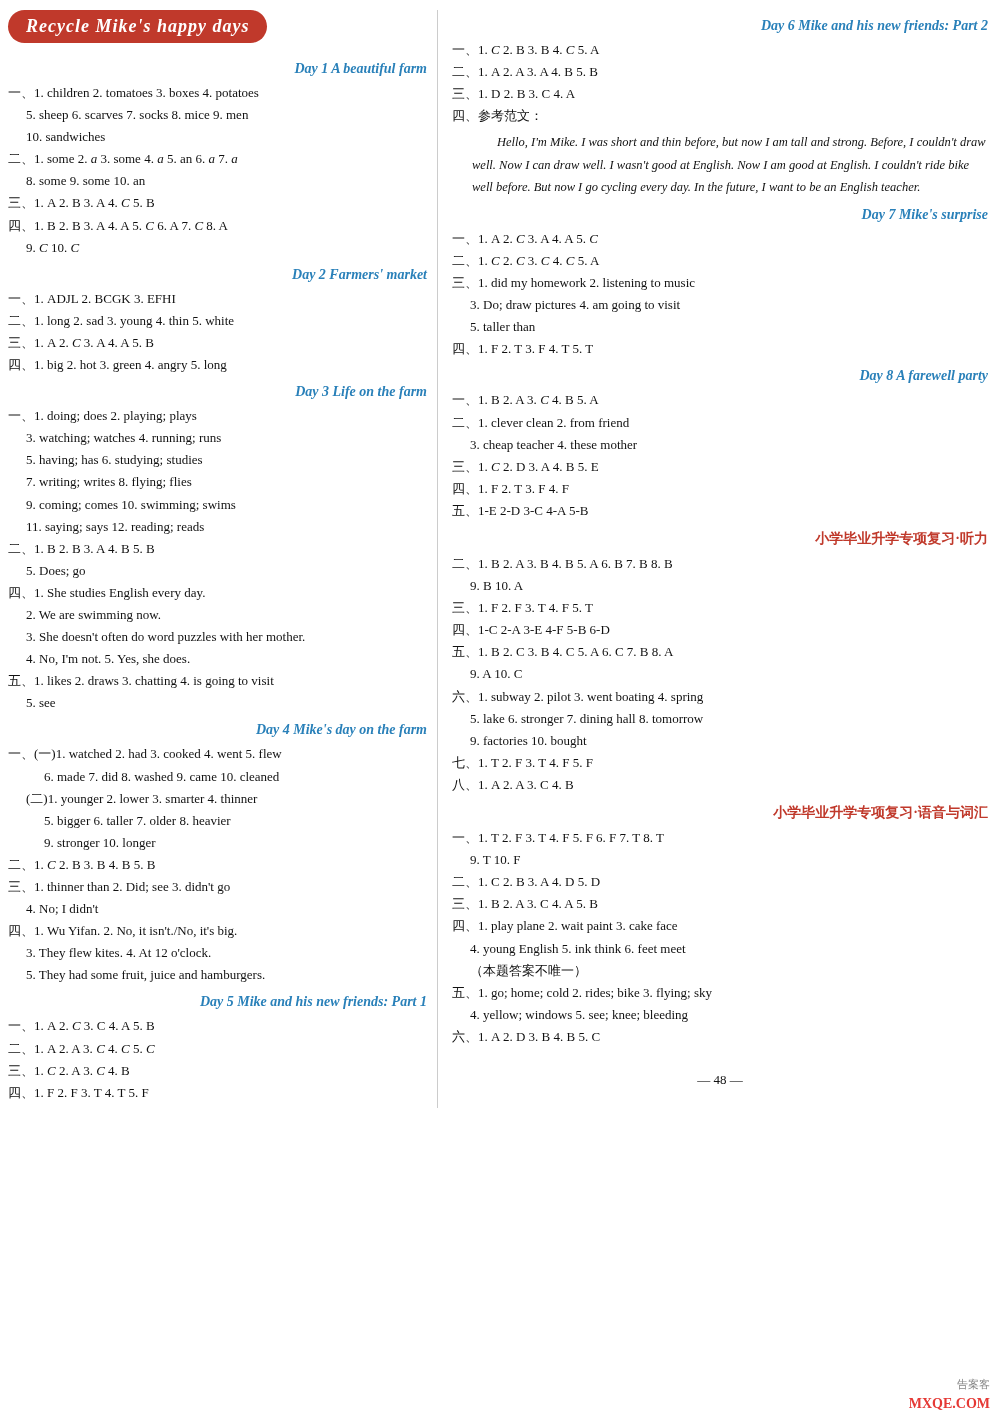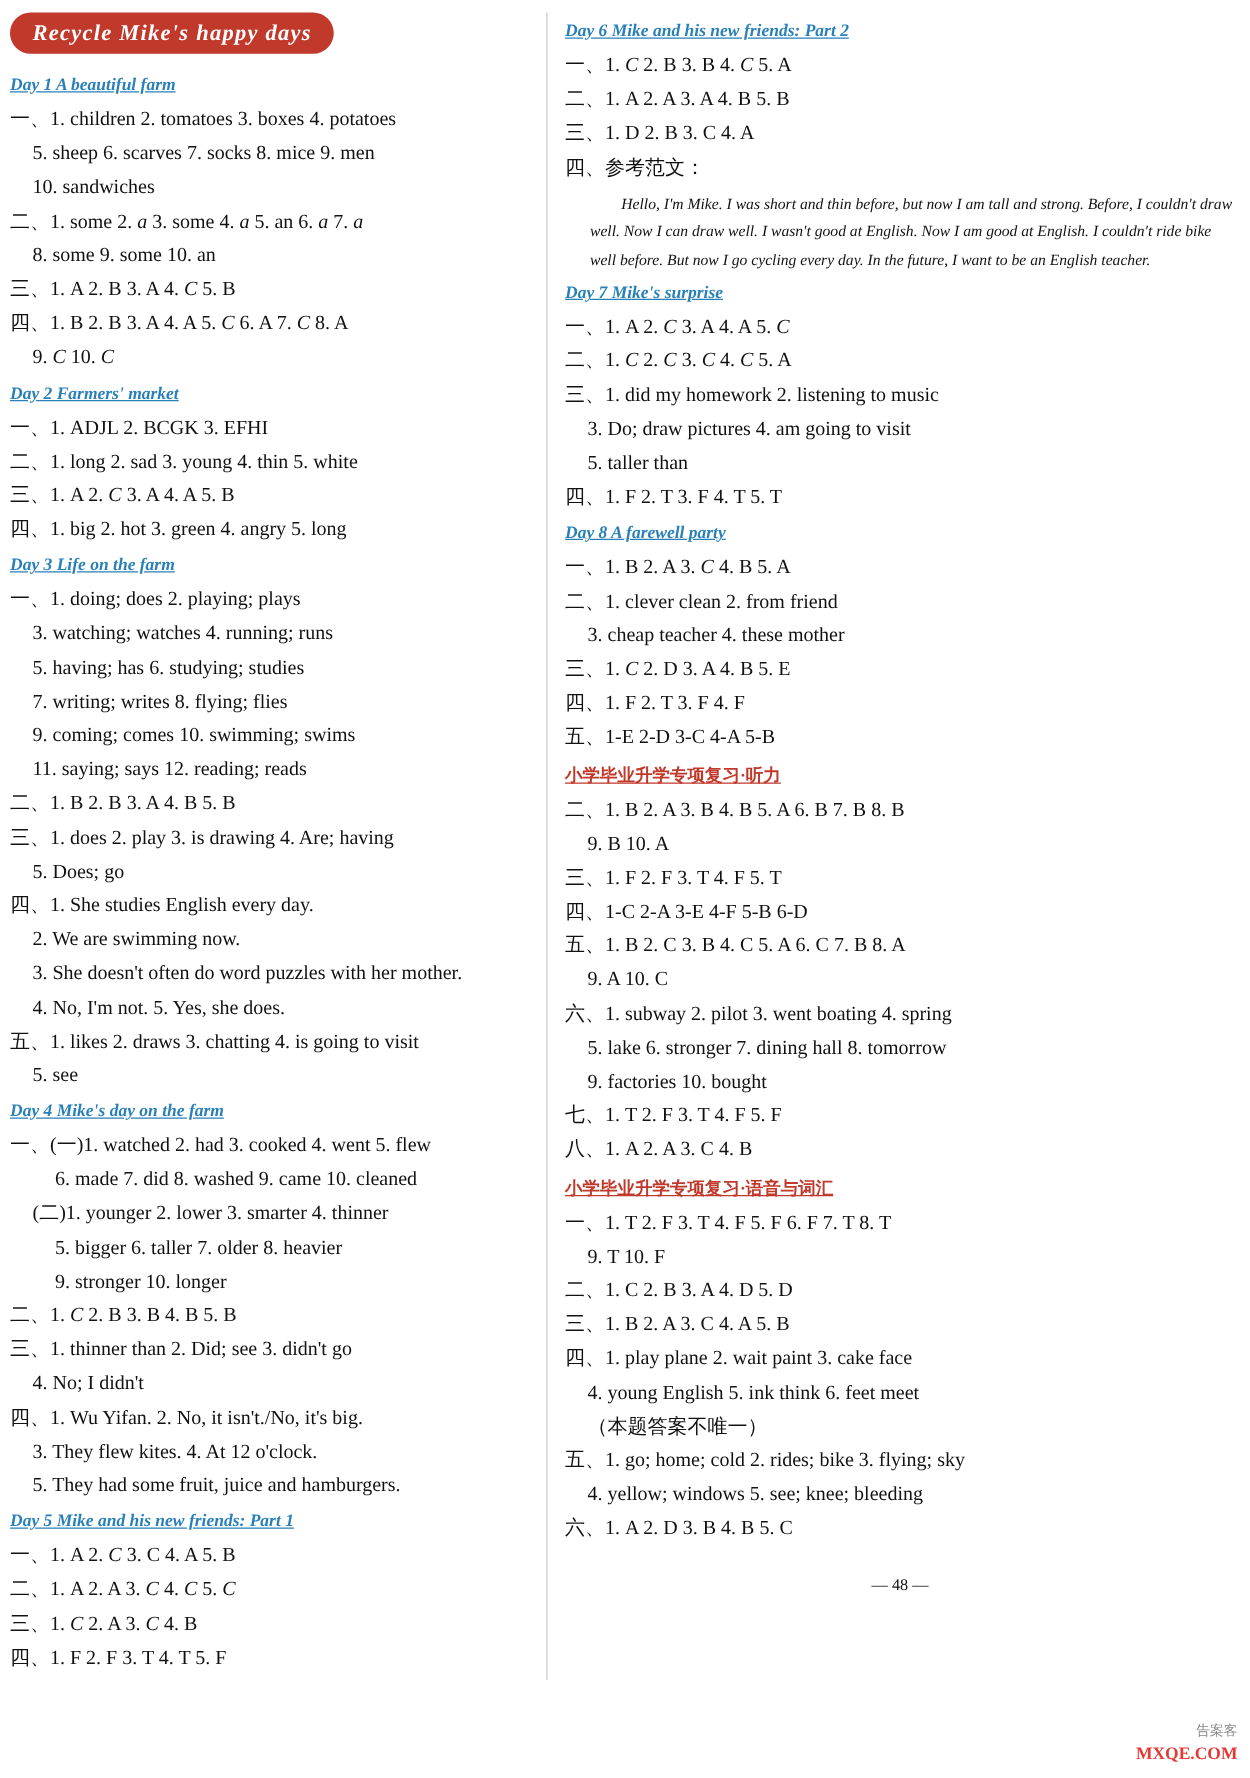--- a/index.html
+++ b/index.html
@@ -33,32 +33,31 @@
       padding: 6px 18px;
       display: inline-block;
       color: #fff;
       font-size: 18px;
       font-weight: bold;
       font-style: italic;
       margin-bottom: 10px;
       letter-spacing: 1px;
     }
     .day-title {
-      text-align: left;
+      text-align: right;
       color: #2980b9;
       font-size: 14px;
       font-weight: bold;
       margin: 8px 0 5px 0;
       font-style: italic;
-      text-decoration: underline;
     }
     .section {
       margin-bottom: 4px;
       line-height: 1.7;
-      font-size: 16px;
+      font-size: 13px;
     }
     .section p {
       margin: 0;
       text-indent: 0;
     }
     .indent1 {
       padding-left: 18px;
     }
     .indent2 {
       padding-left: 36px;
@@ -131,21 +130,20 @@
     <div>
       <div class="day-title">Day 3   Life on the farm</div>
       <div class="section">
         <p>一、1. doing; does  2. playing; plays</p>
         <p class="indent1">3. watching; watches  4. running; runs</p>
         <p class="indent1">5. having; has  6. studying; studies</p>
         <p class="indent1">7. writing; writes  8. flying; flies</p>
         <p class="indent1">9. coming; comes  10. swimming; swims</p>
         <p class="indent1">11. saying; says  12. reading; reads</p>
         <p>二、1. B  2. B  3. A  4. B  5. B</p>
-        <p>三、1. does  2. play  3. is drawing  4. Are; having</p>
         <p class="indent1">5. Does; go</p>
         <p>四、1. She studies English every day.</p>
         <p class="indent1">2. We are swimming now.</p>
         <p class="indent1">3. She doesn't often do word puzzles with her mother.</p>
         <p class="indent1">4. No, I'm not.  5. Yes, she does.</p>
         <p>五、1. likes  2. draws  3. chatting  4. is going to visit</p>
         <p class="indent1">5. see</p>
       </div>
     </div>
 

